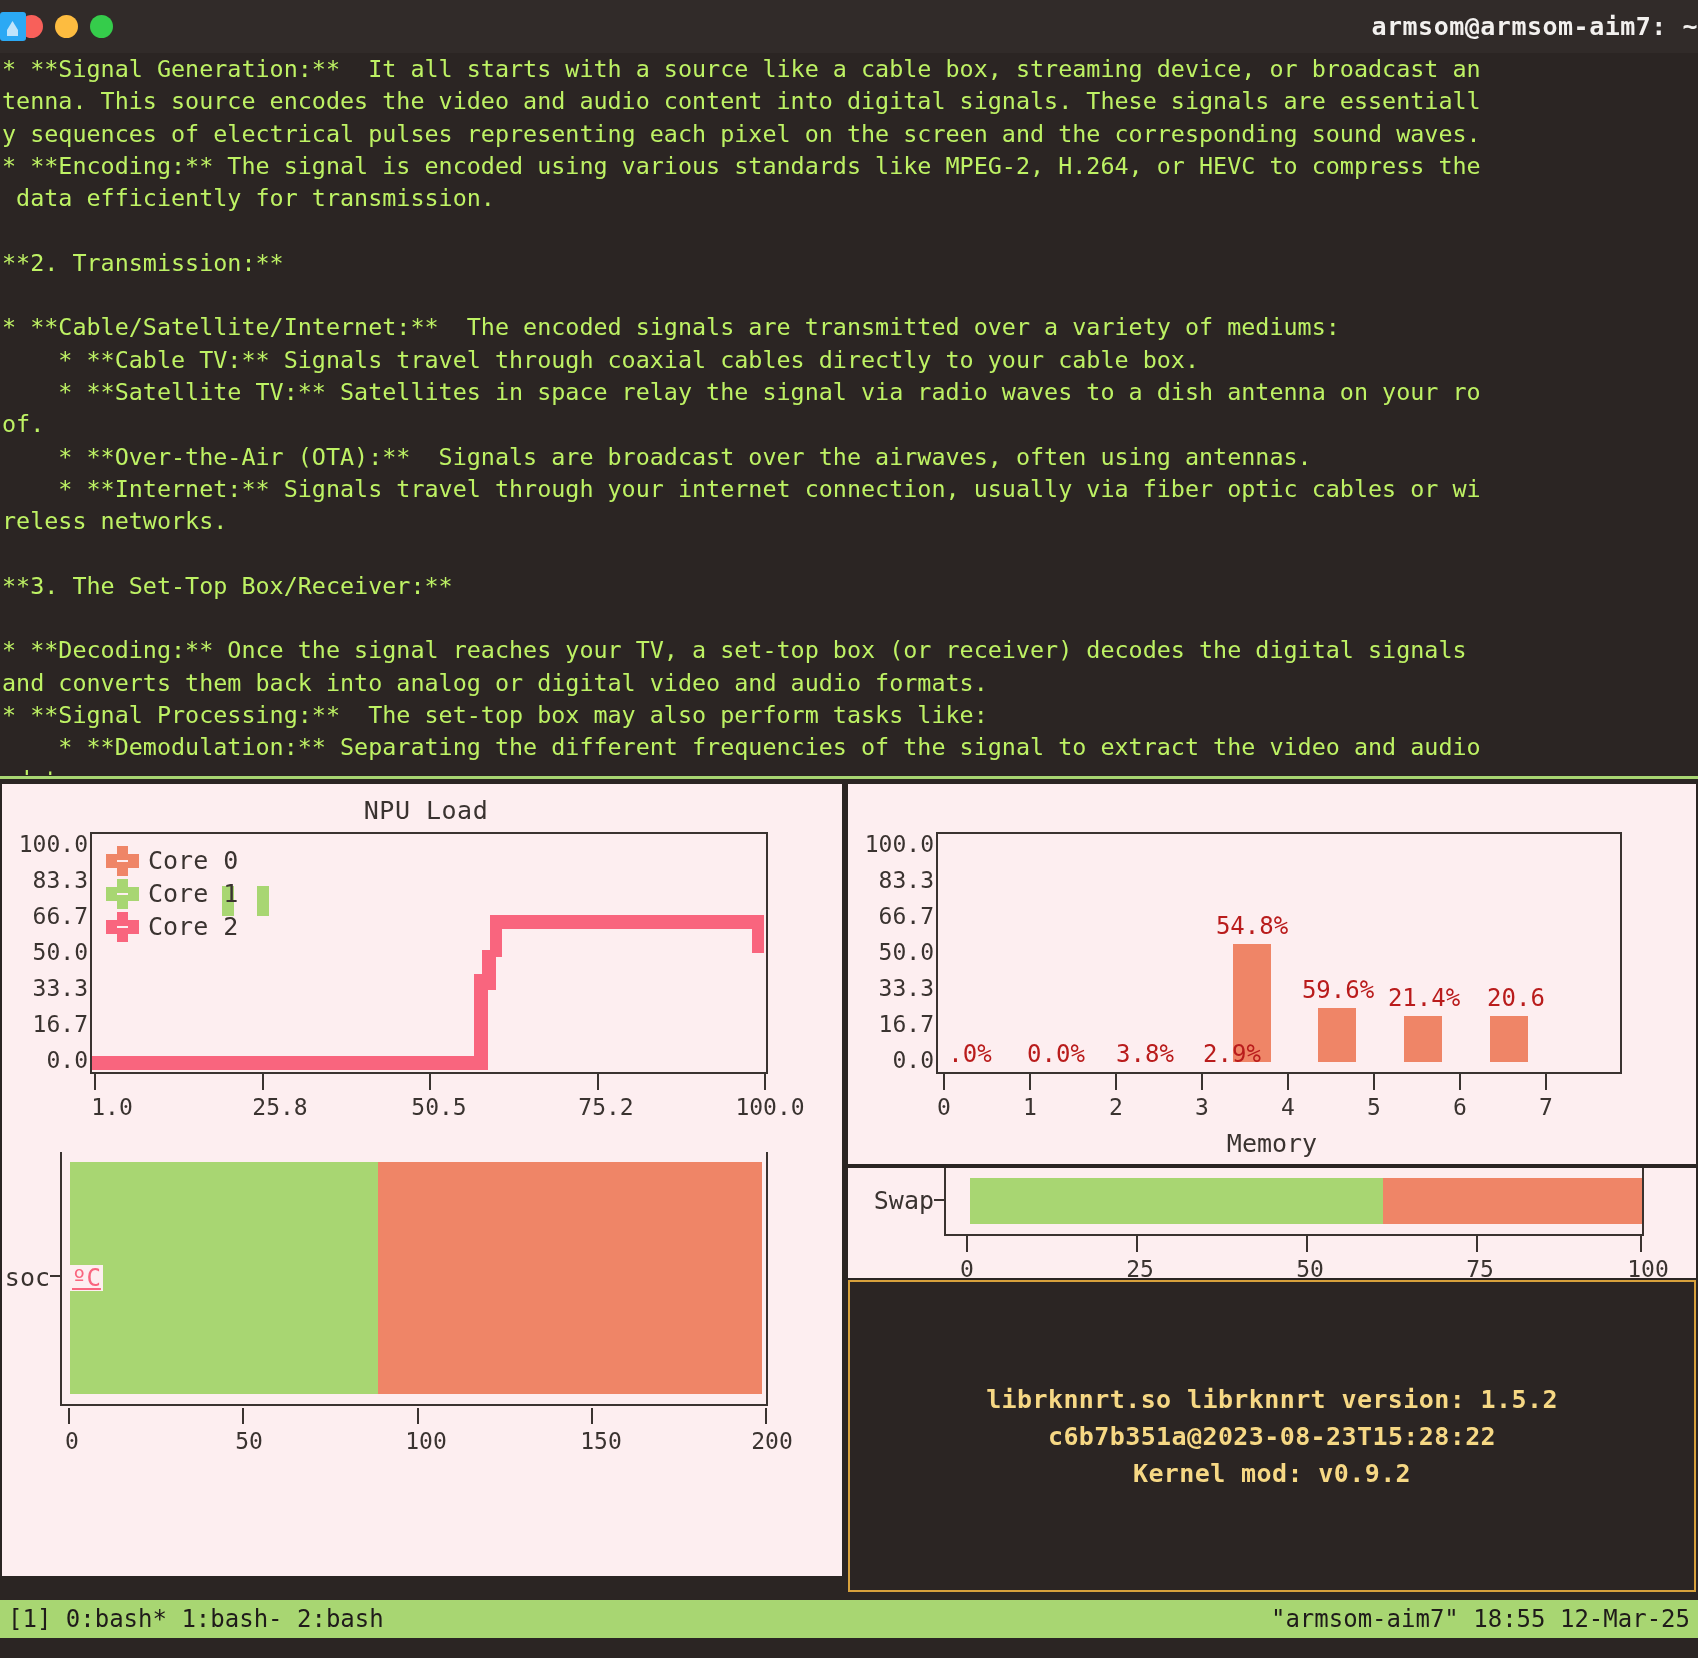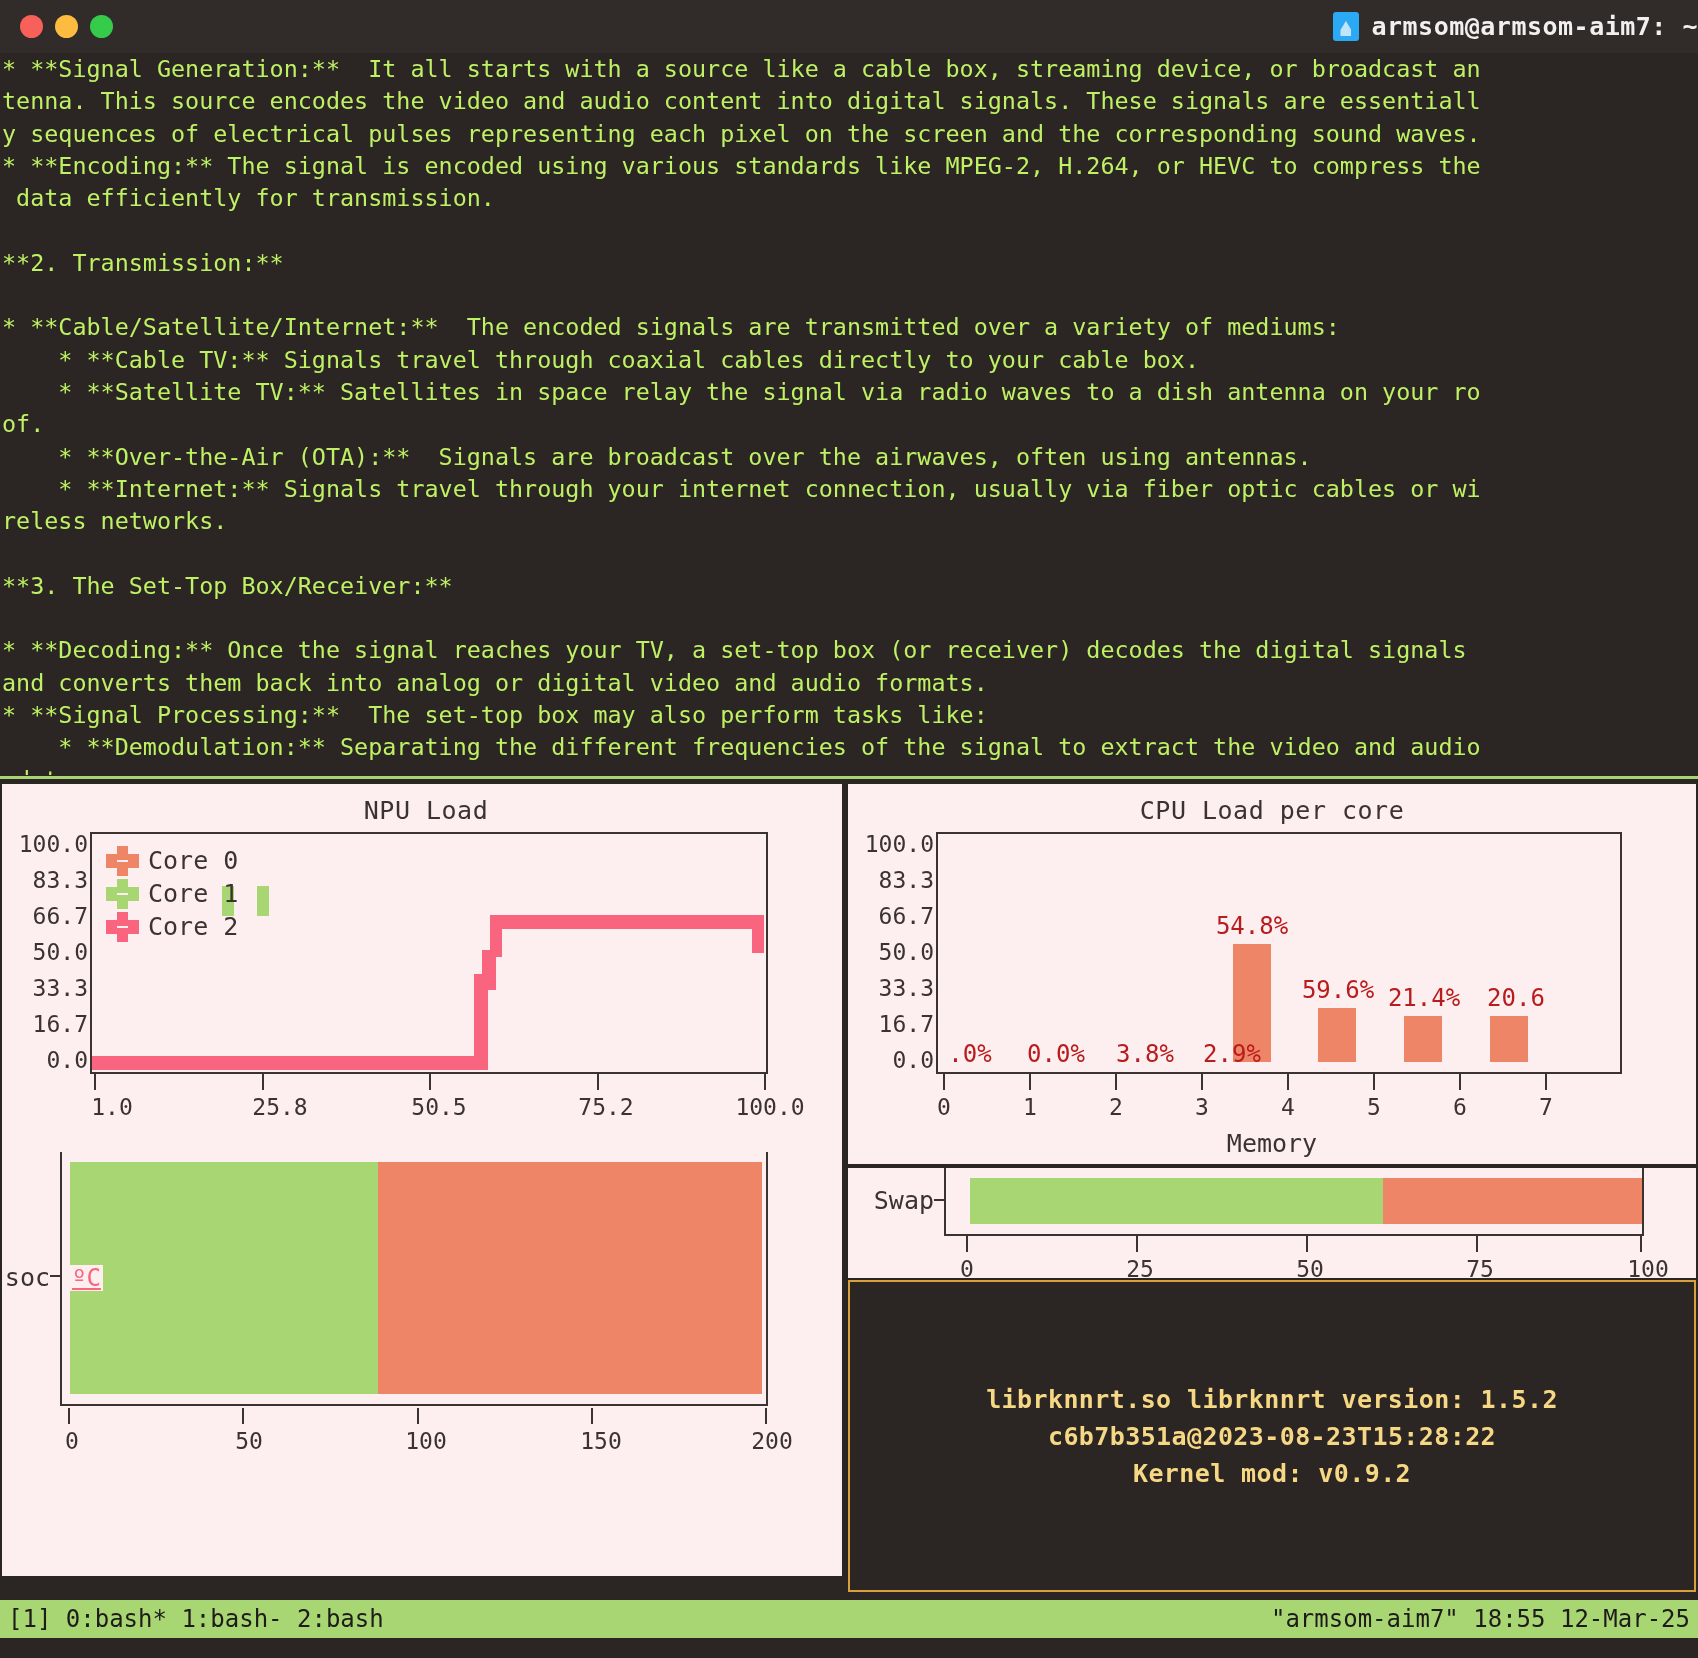--- a/index.html
+++ b/index.html
@@ -22,21 +22,21 @@
     background: #312b29;
     display: flex; align-items: center;
   }
   .lights { display: flex; gap: 12px; margin-left: 20px; }
   .light { width: 23px; height: 23px; border-radius: 50%; }
   .light.red    { background: #f8605a; }
   .light.yellow { background: #fdbc40; }
   .light.green  { background: #35cc4b; }
   .title-wrap {
     position: absolute; left: 0; right: 0; top: 0; height: 53px;
-    display: flex; align-items: center; justify-content: flex-end;
+    display: flex; align-items: center; justify-content: space-between;
     gap: 12px; pointer-events: none;
   }
   .title-icon {
     width: 26px; height: 29px;
     background: #2ba9f4;
     border-radius: 3px;
     position: relative;
     display: inline-block;
   }
   .title-icon::after {
@@ -348,21 +348,20 @@
       <div class="xticks" style="left:0; top:310px; width:840px;">
         <span class="tk" style="left:110px">1.0</span>
         <span class="tk" style="left:278px">25.8</span>
         <span class="tk" style="left:437px">50.5</span>
         <span class="tk" style="left:604px">75.2</span>
         <span class="tk" style="left:768px">100.0</span>
       </div>
     </div>
 
     <div class="panel panel-cpu">
-      <div class="chart-title">CPU Load per core</div>
 
       <div class="ylabels" style="left:0px; top:60px; width:86px; height:216px;">
         <div style="top:0px">
             <span>100.0</span>
           </div>
         <div style="top:36px">
             <span>83.3</span>
           </div>
         <div style="top:72px">
             <span>66.7</span>

